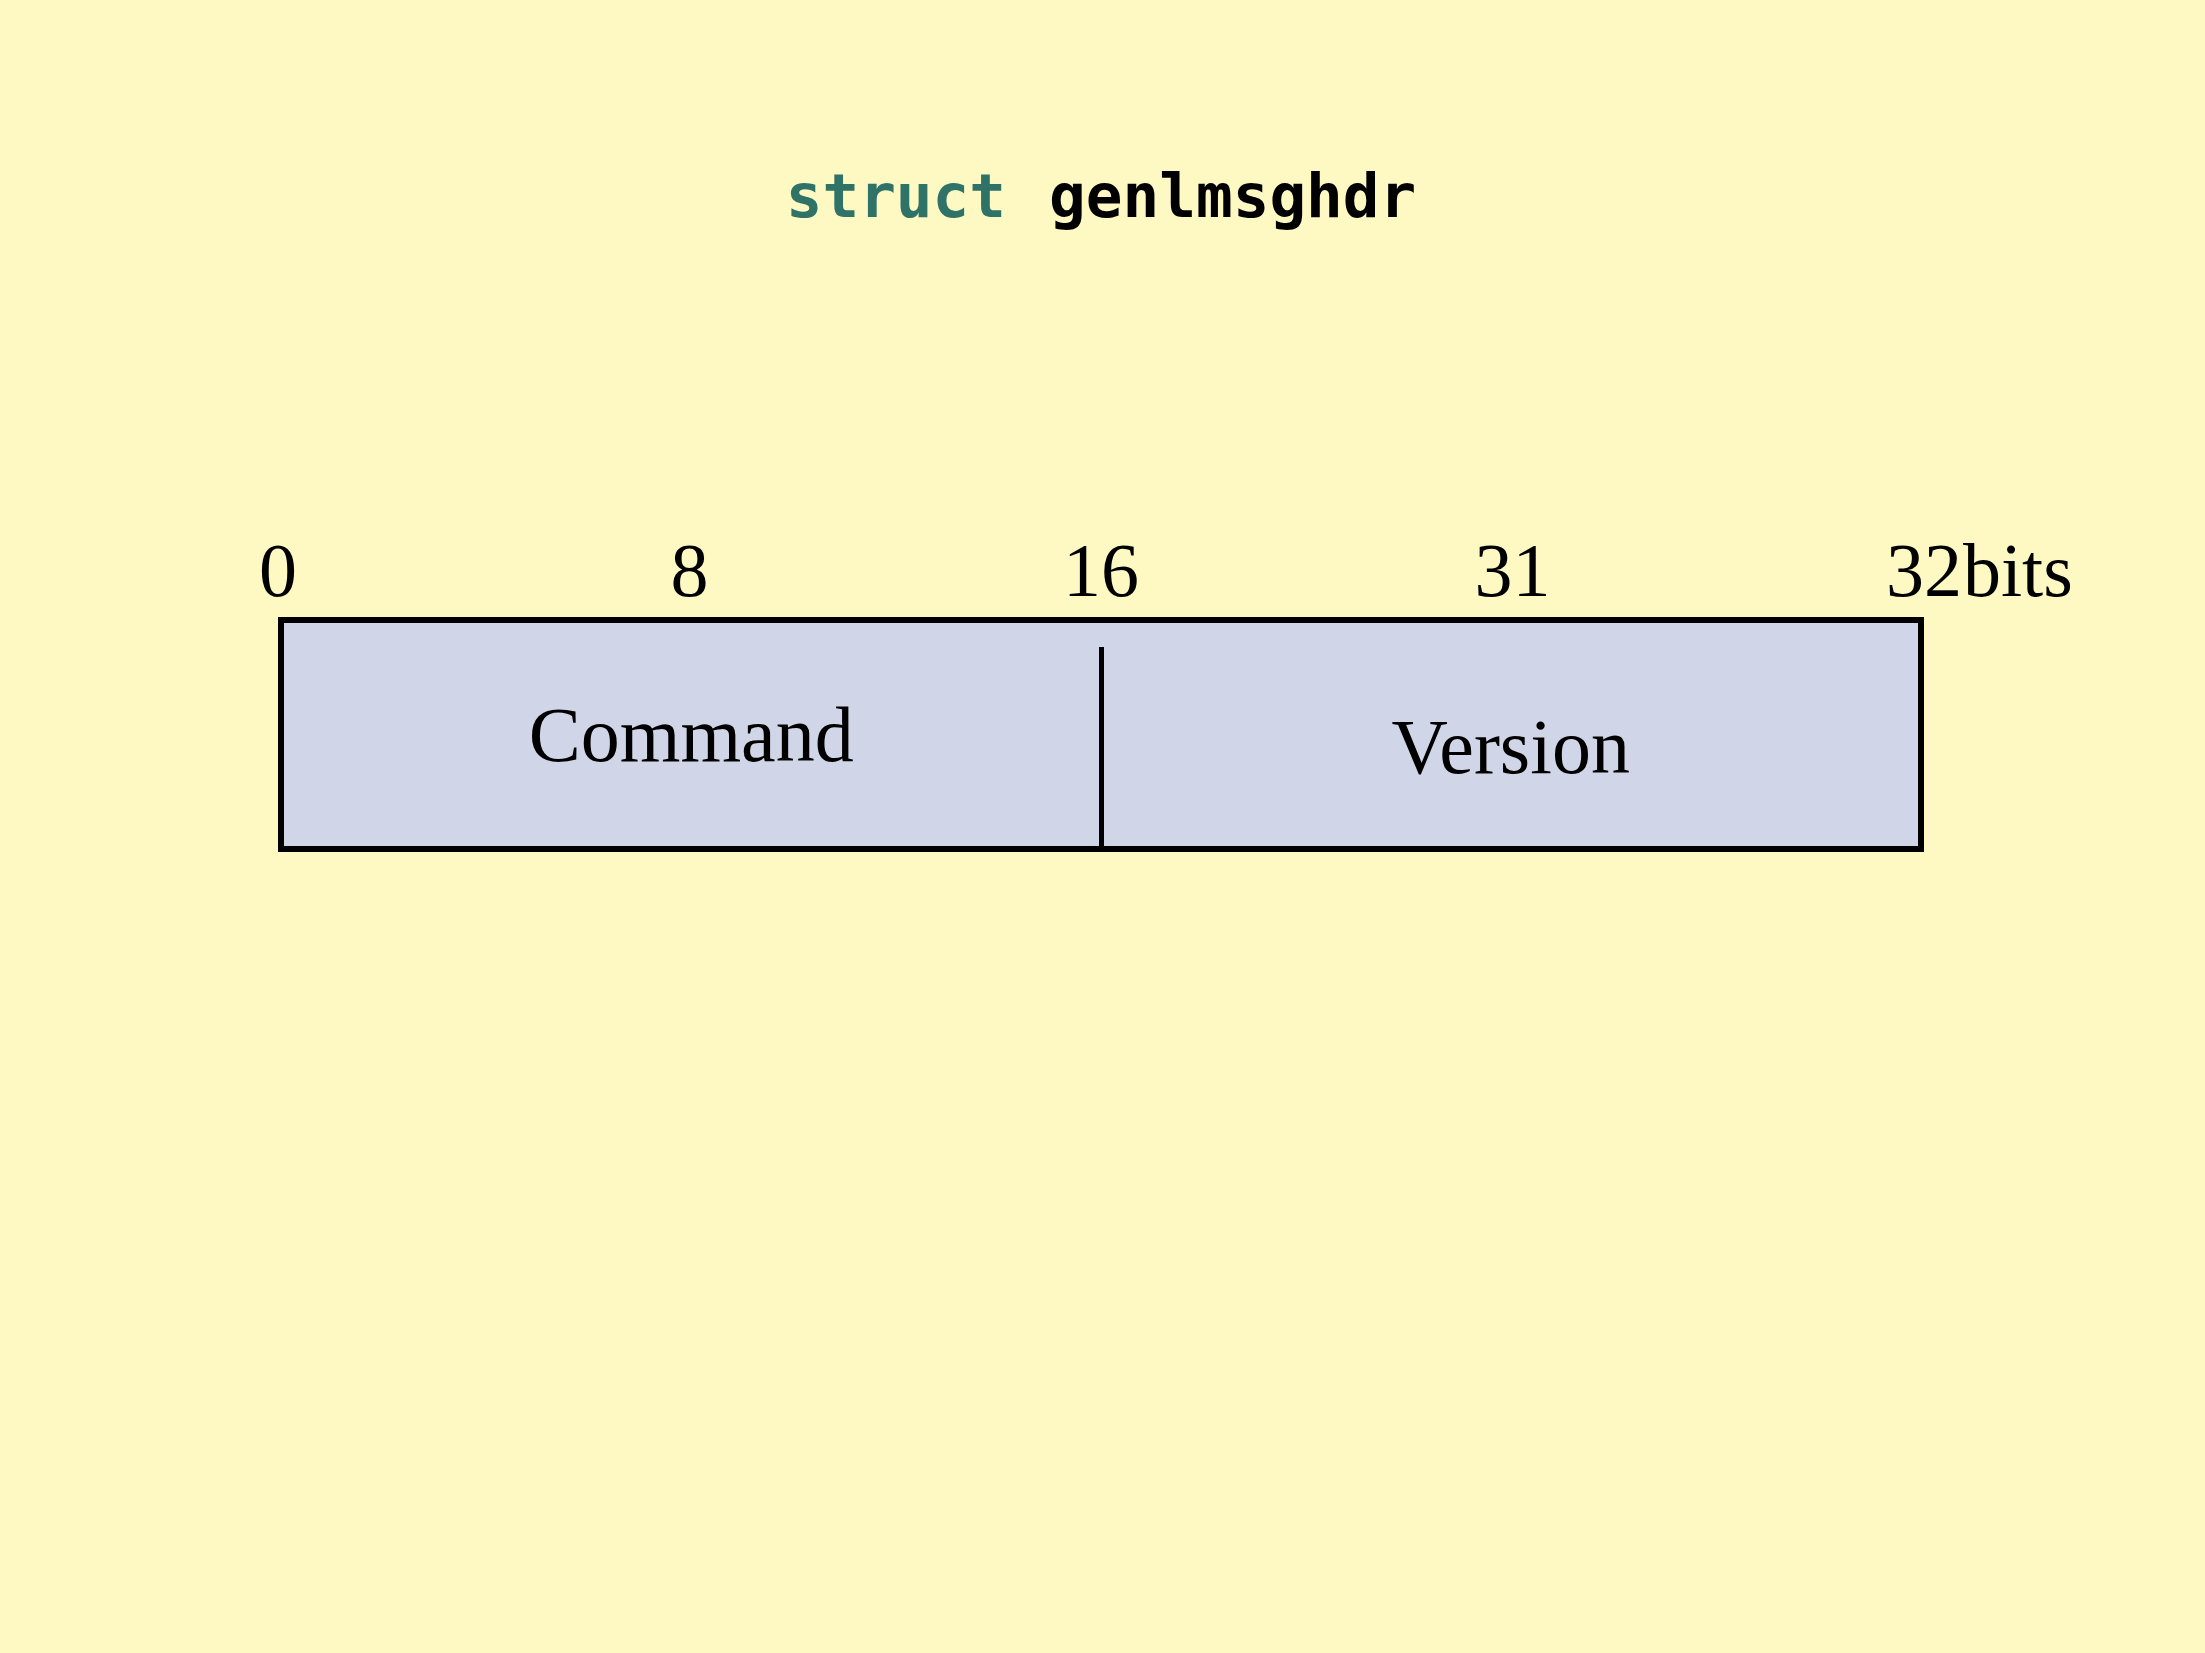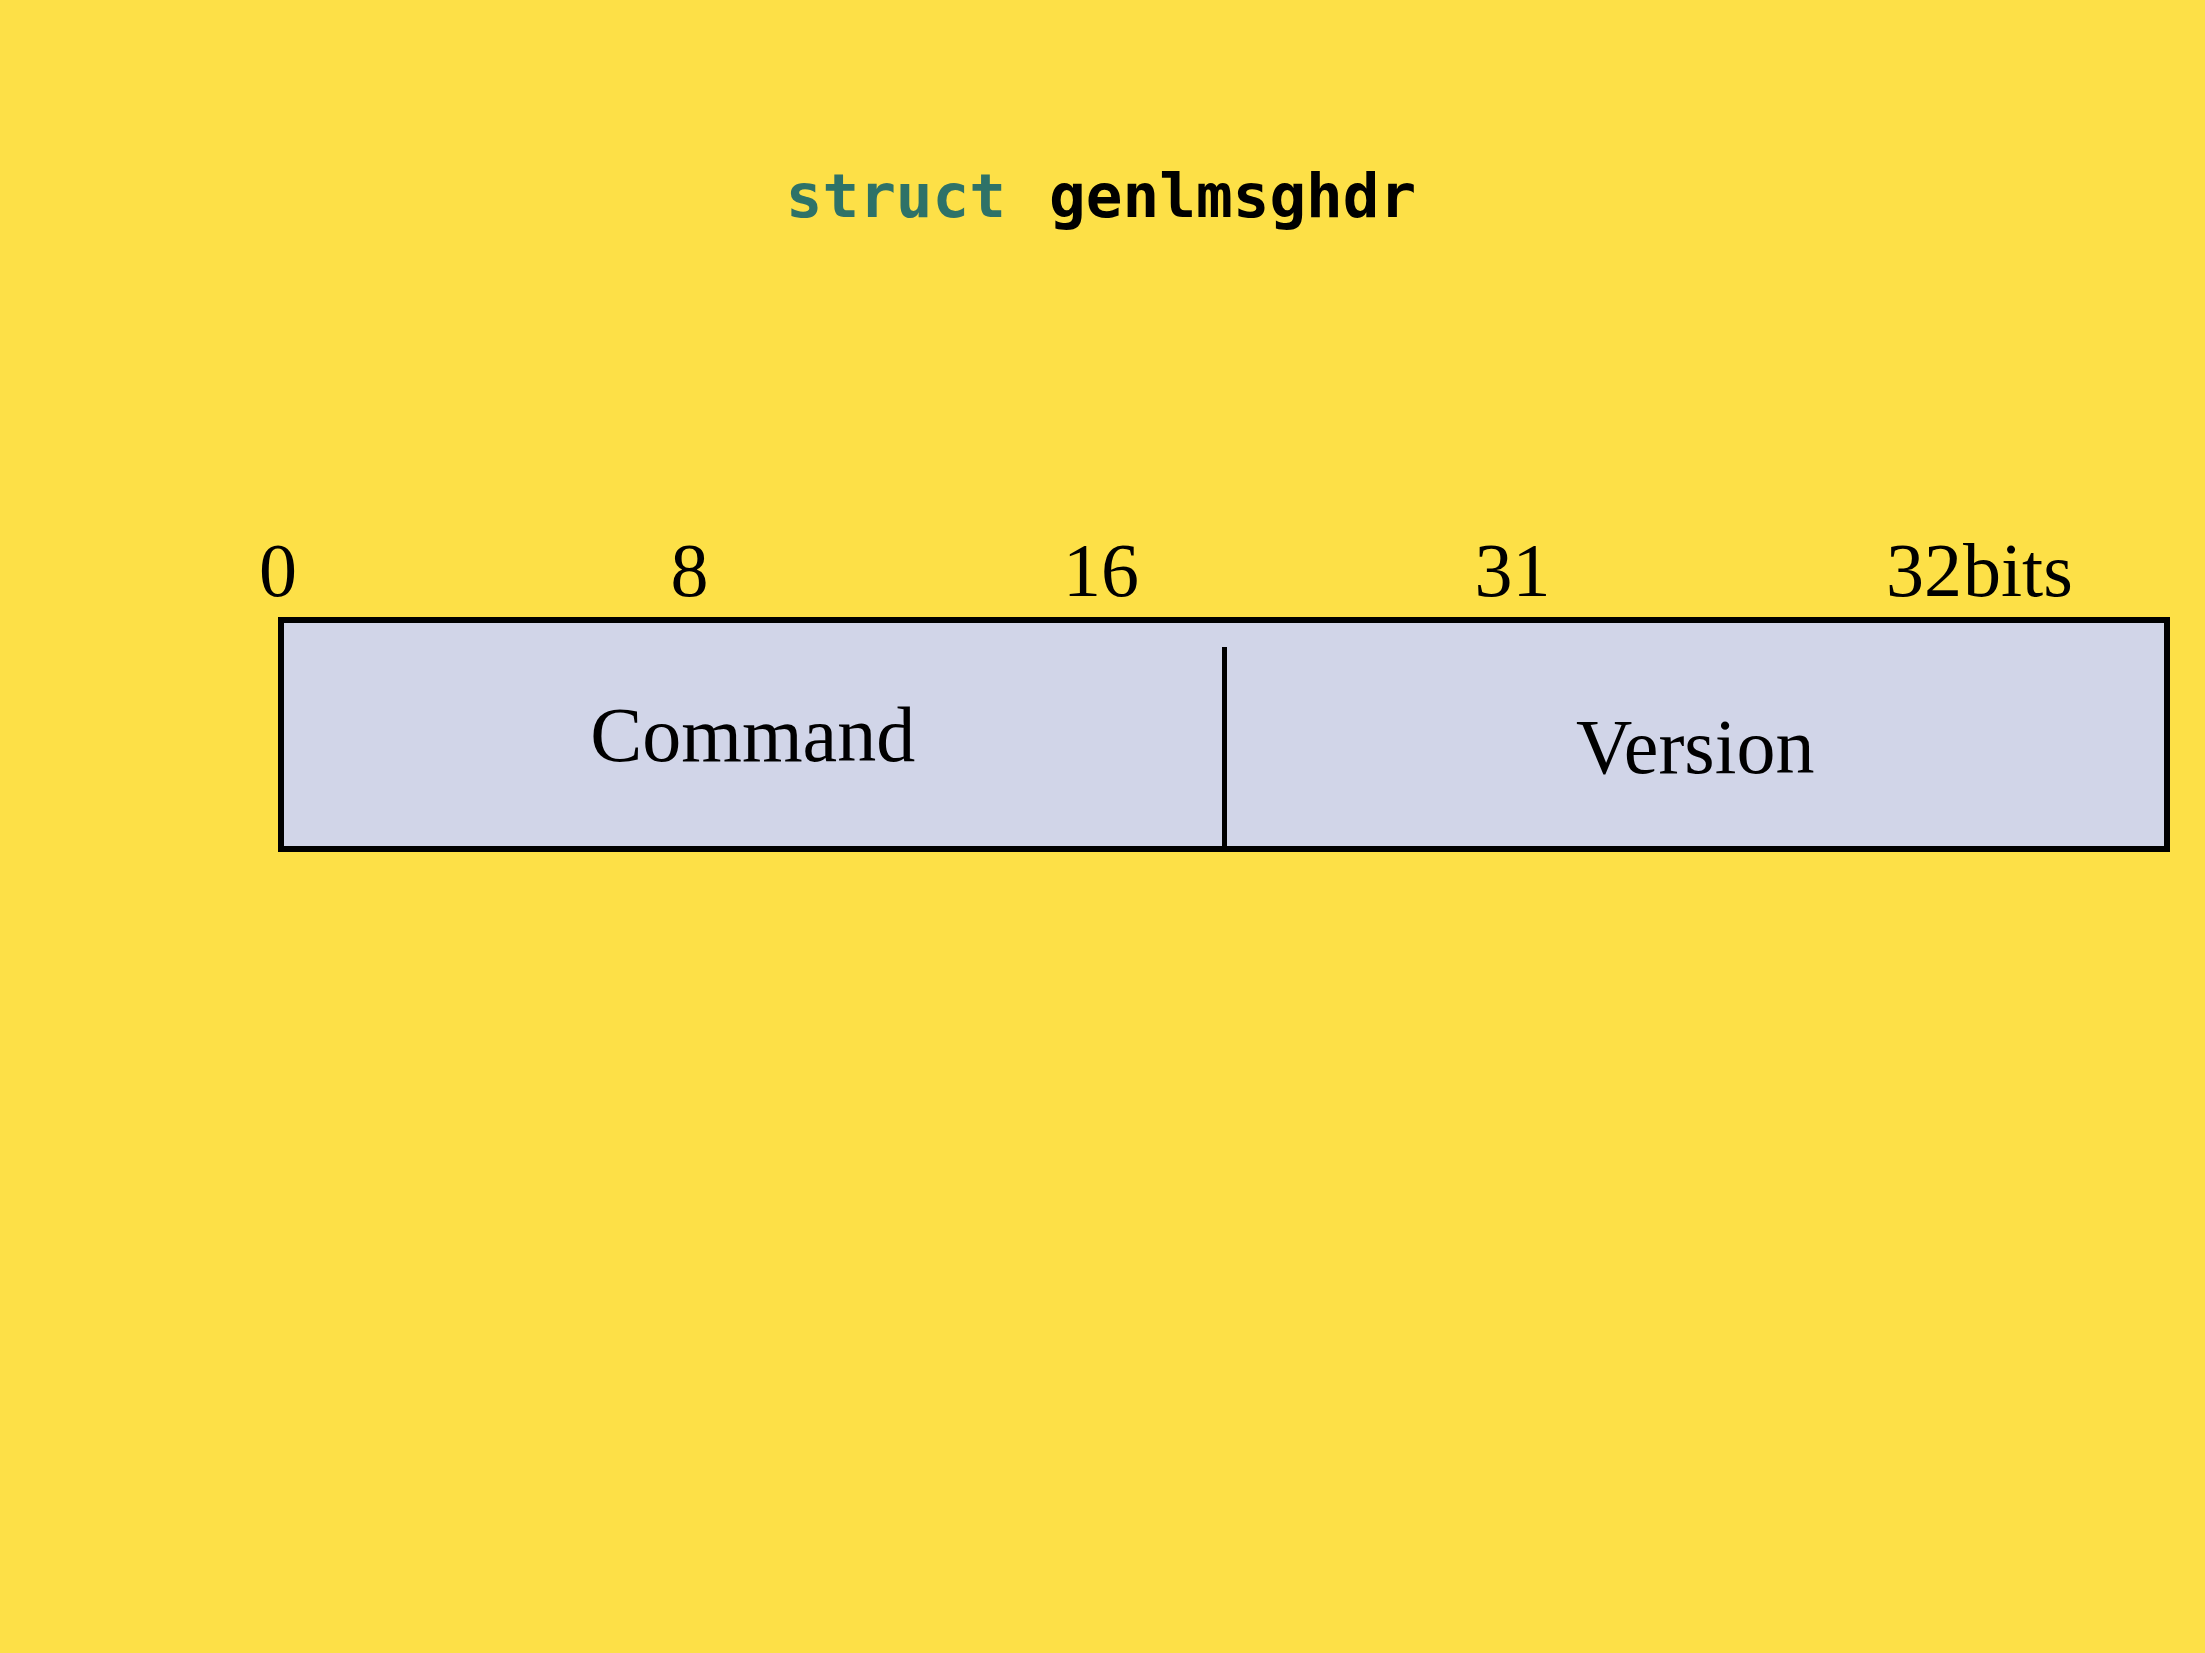--- a/index.html
+++ b/index.html
@@ -4,21 +4,21 @@
 <style>
   html, body {
     margin: 0;
     padding: 0;
     background: #ffffff;
   }
   .page {
     position: relative;
     width: 2205px;
     height: 1654px;
-    background: #fde047;
+    background: #fef9c3;
     overflow: hidden;
     font-family: "Liberation Serif", serif;
     color: #000000;
   }
 
   
   .title {
     position: absolute;
     left: 278px;
     top: 152px;
@@ -64,21 +64,21 @@
     top: 0;
     left: calc(100% + 39px);
     white-space: nowrap;
   }
 
   
   .box {
     position: absolute;
     left: 278px;
     top: 617px;
-    width: 1892px;
+    width: 1646px;
     height: 235px;
     box-sizing: border-box;
     border: 6.2px solid var(--border-color, #000000);
     background: var(--fill-color, #d1d5e8);
     display: flex;
   }
   .field {
     display: flex;
     align-items: center;
     justify-content: center;

